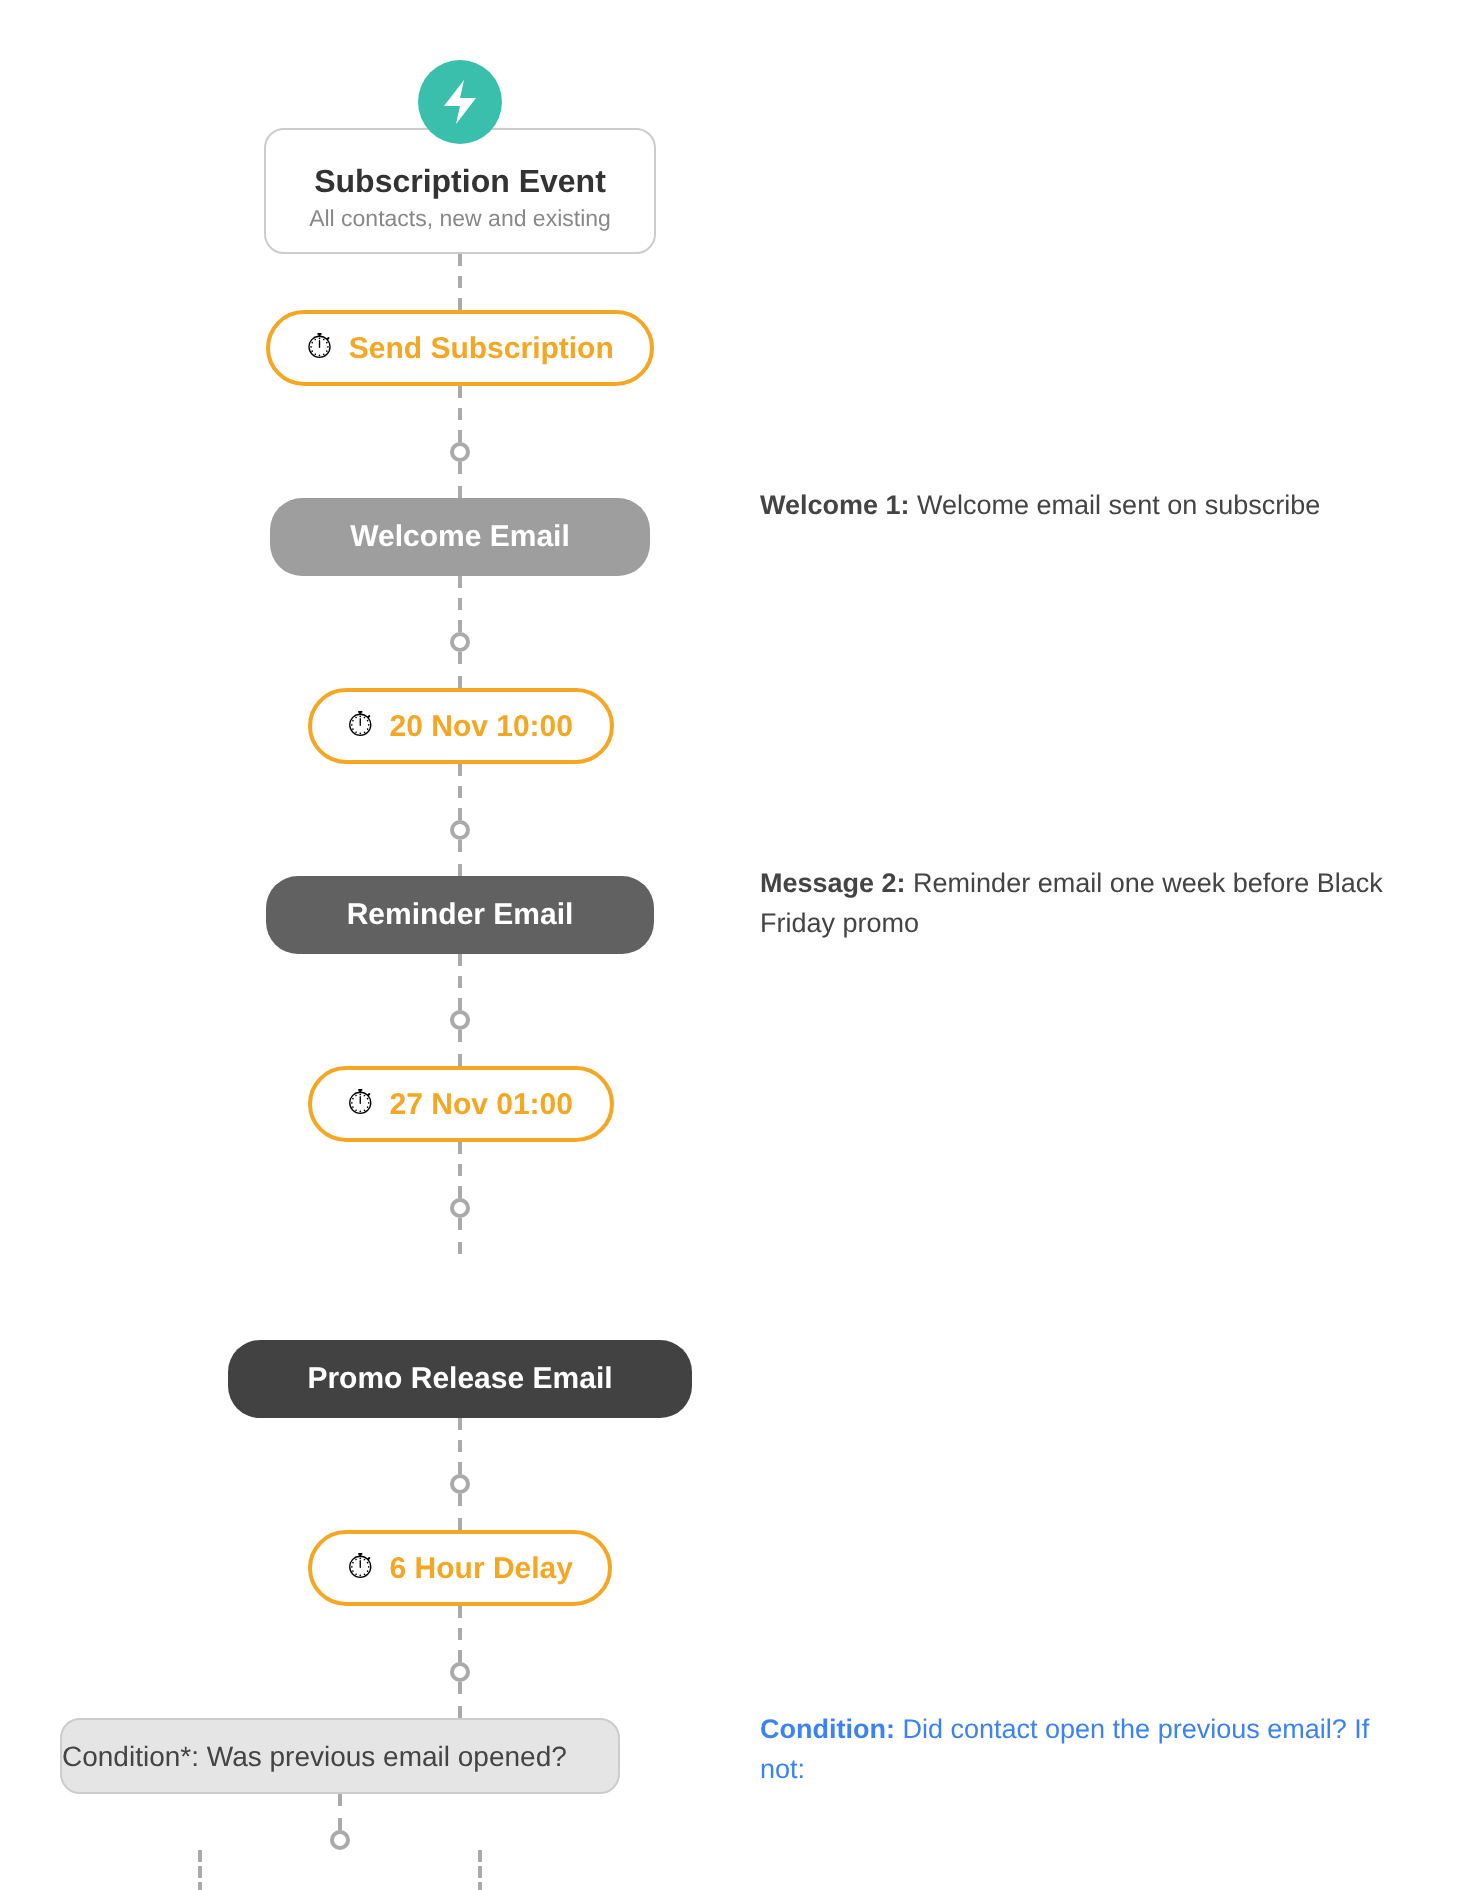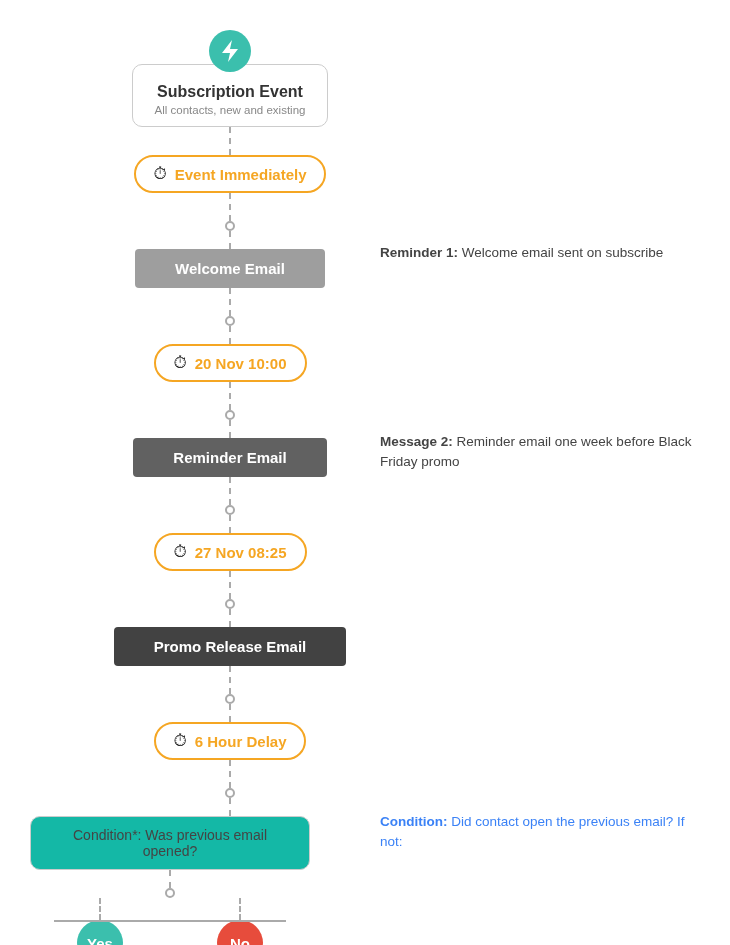--- a/index.html
+++ b/index.html
@@ -91,21 +91,21 @@
       font-weight: 600;
       font-size: 15px;
     }
 
     .timer-icon {
       font-size: 17px;
     }
 
     
     .email-block {
-      border-radius: 4px;
+      border-radius: 16px;
       padding: 11px 40px;
       text-align: center;
       font-weight: 600;
       font-size: 15px;
       color: #fff;
       min-width: 180px;
     }
 
     .email-block-light {
       background: #9E9E9E;
@@ -116,23 +116,23 @@
     }
 
     .email-block-dark {
       background: #424242;
     }
 
     
     .condition-box {
       border: 1.5px solid #ccc;
       border-radius: 10px;
-      background: #14b8a6;
-      padding: 10px 32px;
-      text-align: center;
+      background: #e5e5e5;
+      padding: 10px 0;
+      text-align: left;
       font-size: 14px;
       color: #444;
       width: 280px;
     }
 
     .branch-circle {
       width: 46px;
       height: 46px;
       border-radius: 50%;
       display: flex;
@@ -170,39 +170,39 @@
   </div>
 
   <div style="margin-left:60px; width:340px; display:flex; flex-direction:column; align-items:center;">
     <div class="connector"></div>
   </div>
 
   <div style="position:relative; width:730px; display:flex; align-items:center;">
     <div style="display:flex; flex-direction:column; align-items:center; width:340px; margin-left:60px;">
       <div class="timer-pill">
         <span class="timer-icon">⏱</span>
-        <span class="timer-text">Event Immediately</span>
+        <span class="timer-text">Send Subscription</span>
       </div>
     </div>
   </div>
 
   <div style="margin-left:60px; width:340px; display:flex; flex-direction:column; align-items:center;">
     <div class="connector"></div>
     <div class="dot"></div>
     <div class="connector connector-short"></div>
   </div>
 
   <div style="position:relative; width:730px; display:flex; align-items:center;">
     <div style="display:flex; flex-direction:column; align-items:center; width:340px; margin-left:60px;">
       <div class="email-block email-block-light">
         <span>Welcome Email</span>
       </div>
     </div>
     <div style="position:absolute; left:380px; top:-6px; font-size:13.5px; color:#444; max-width:320px; line-height:1.5;">
-      <strong>Reminder 1:</strong><span> Welcome email sent on subscribe</span>
+      <strong>Welcome 1:</strong><span> Welcome email sent on subscribe</span>
     </div>
   </div>
 
   <div style="margin-left:60px; width:340px; display:flex; flex-direction:column; align-items:center;">
     <div class="connector"></div>
     <div class="dot"></div>
     <div class="connector connector-short"></div>
   </div>
 
   <div style="position:relative; width:730px; display:flex; align-items:center;">
@@ -234,33 +234,33 @@
   <div style="margin-left:60px; width:340px; display:flex; flex-direction:column; align-items:center;">
     <div class="connector"></div>
     <div class="dot"></div>
     <div class="connector connector-short"></div>
   </div>
 
   <div style="position:relative; width:730px; display:flex; align-items:center;">
     <div style="display:flex; flex-direction:column; align-items:center; width:340px; margin-left:60px;">
       <div class="timer-pill">
         <span class="timer-icon">⏱</span>
-        <span class="timer-text">27 Nov 08:25</span>
-      </div>
-    </div>
-  </div>
-
-  <div style="margin-left:60px; width:340px; display:flex; flex-direction:column; align-items:center;">
-    <div class="connector"></div>
-    <div class="dot"></div>
-    <div class="connector connector-short"></div>
-  </div>
-
-  <div style="position:relative; width:730px; display:flex; align-items:center;">
-    <div style="display:flex; flex-direction:column; align-items:center; width:340px; margin-left:60px;">
+        <span class="timer-text">27 Nov 01:00</span>
+      </div>
+    </div>
+  </div>
+
+  <div style="margin-left:60px; width:340px; display:flex; flex-direction:column; align-items:center;">
+    <div class="connector"></div>
+    <div class="dot"></div>
+    <div class="connector connector-short"></div>
+  </div>
+
+  <div style="position:relative; width:730px; display:flex; align-items:center;">
+    <div style="display:flex; flex-direction:column; align-items:center; width:340px; margin-left:60px;margin-top:43px;">
       <div class="email-block email-block-dark">
         <span>Promo Release Email</span>
       </div>
     </div>
   </div>
 
   <div style="margin-left:60px; width:340px; display:flex; flex-direction:column; align-items:center;">
     <div class="connector"></div>
     <div class="dot"></div>
     <div class="connector connector-short"></div>

